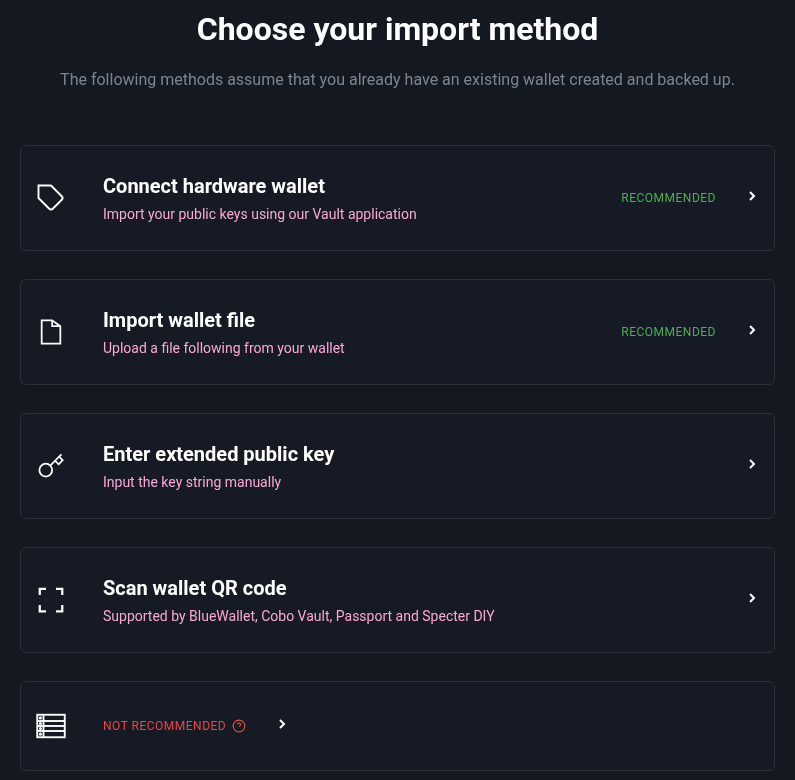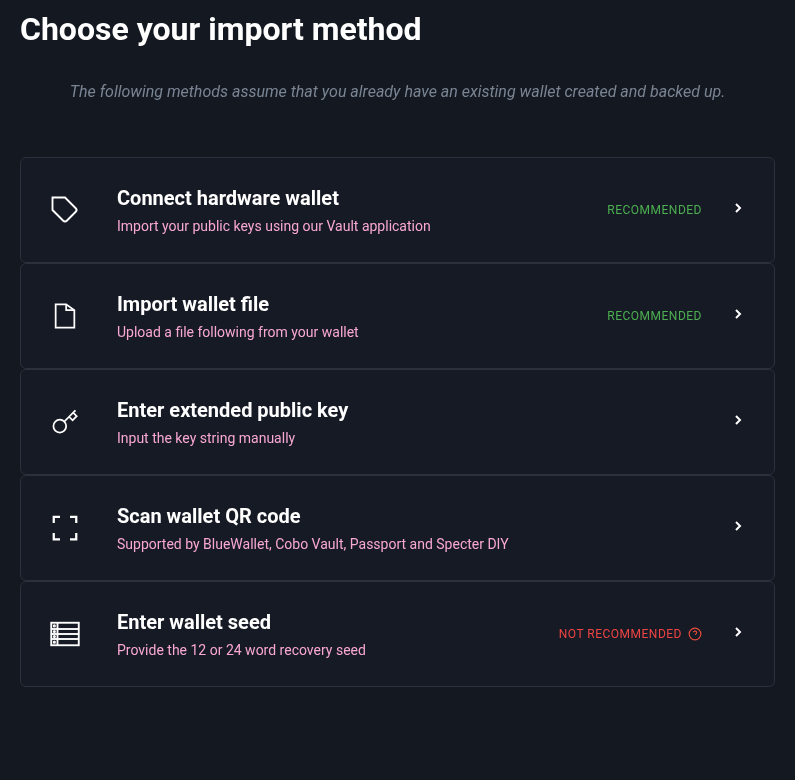--- a/index.html
+++ b/index.html
@@ -14,36 +14,36 @@
       width: 795px;
       height: 780px;
       overflow: hidden;
     }
     .container {
       padding: 0 20px;
     }
     .page-title {
       font-size: 32px;
       font-weight: 700;
-      text-align: left;
+      text-align: center;
       margin-top: 10px;
-      margin-bottom: 34px;
+      margin-bottom: 22px;
     }
     .page-subtitle {
       font-size: 16px;
       color: #7a8594;
       text-align: center;
       margin-bottom: 56px;
-      font-style: italic;
     }
     .option-card {
       background-color: #161a24;
       border: 1px solid #2a303c;
       border-radius: 6px;
-      padding: 28px 28px;
+      padding: 28px 14px;
+      margin-bottom: 28px;
       display: flex;
       align-items: center;
       cursor: pointer;
     }
     .option-icon {
       width: 32px;
       height: 32px;
       margin-right: 36px;
       display: flex;
       align-items: center;
@@ -173,24 +173,20 @@
         <line x1="1" y1="6" x2="23" y2="6"></line>
         <line x1="1" y1="10" x2="23" y2="10"></line>
         <line x1="1" y1="14" x2="23" y2="14"></line>
         <line x1="6" y1="1" x2="6" y2="19"></line>
         <circle cx="3.5" cy="3.5" r="0.5" fill="#ffffff"></circle>
         <circle cx="3.5" cy="8" r="0.5" fill="#ffffff"></circle>
         <circle cx="3.5" cy="12" r="0.5" fill="#ffffff"></circle>
         <circle cx="3.5" cy="16.5" r="0.5" fill="#ffffff"></circle>
       </svg>
     </div>
-    <div class="option-text">
-      <div class="option-title">Enter wallet seed</div>
-      <div class="option-description">Provide the 12 or 24 word recovery seed</div>
-    </div>
     <div class="badge badge-not-recommended">
       <span>NOT RECOMMENDED</span>
       <svg width="14" height="14" viewBox="0 0 24 24" fill="none" stroke="#e74c3c" stroke-width="2">
         <circle cx="12" cy="12" r="10"></circle>
         <path d="M9.09 9a3 3 0 0 1 5.83 1c0 2-3 3-3 3"></path>
         <line x1="12" y1="17" x2="12.01" y2="17"></line>
       </svg>
     </div>
     <div class="chevron">
       <svg width="16" height="16" viewBox="0 0 24 24" fill="none" stroke="#ffffff" stroke-width="3">

